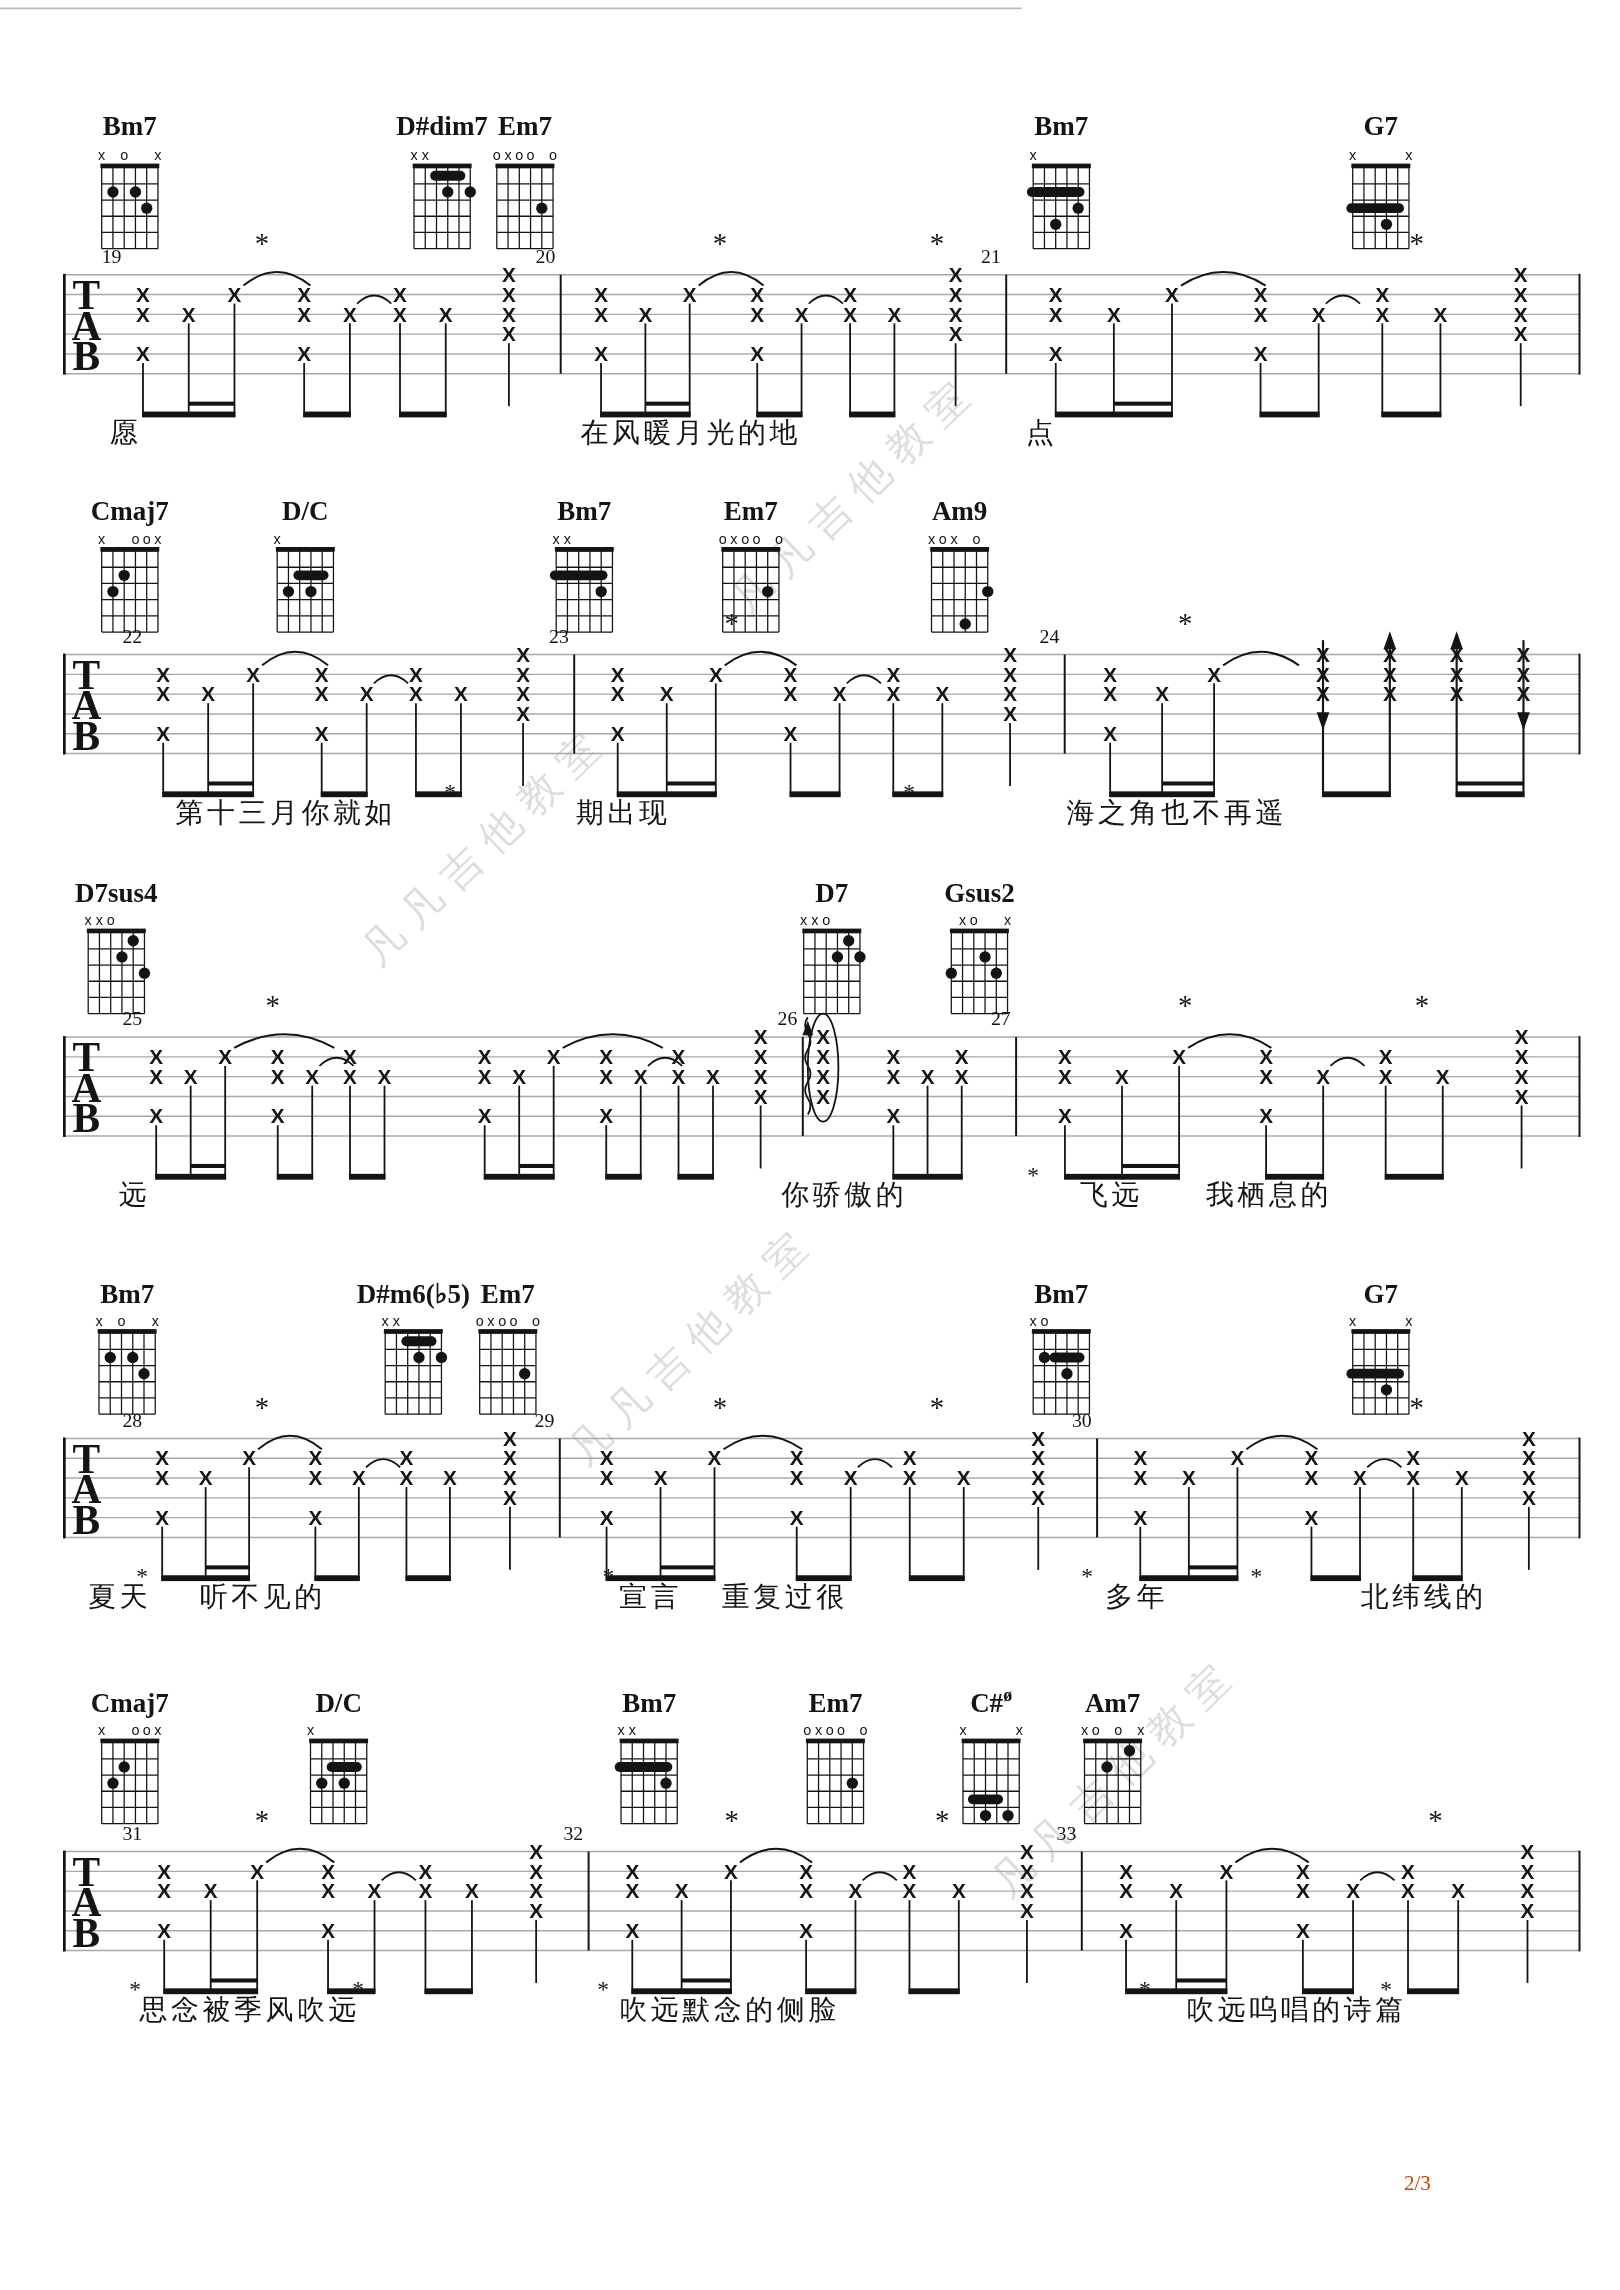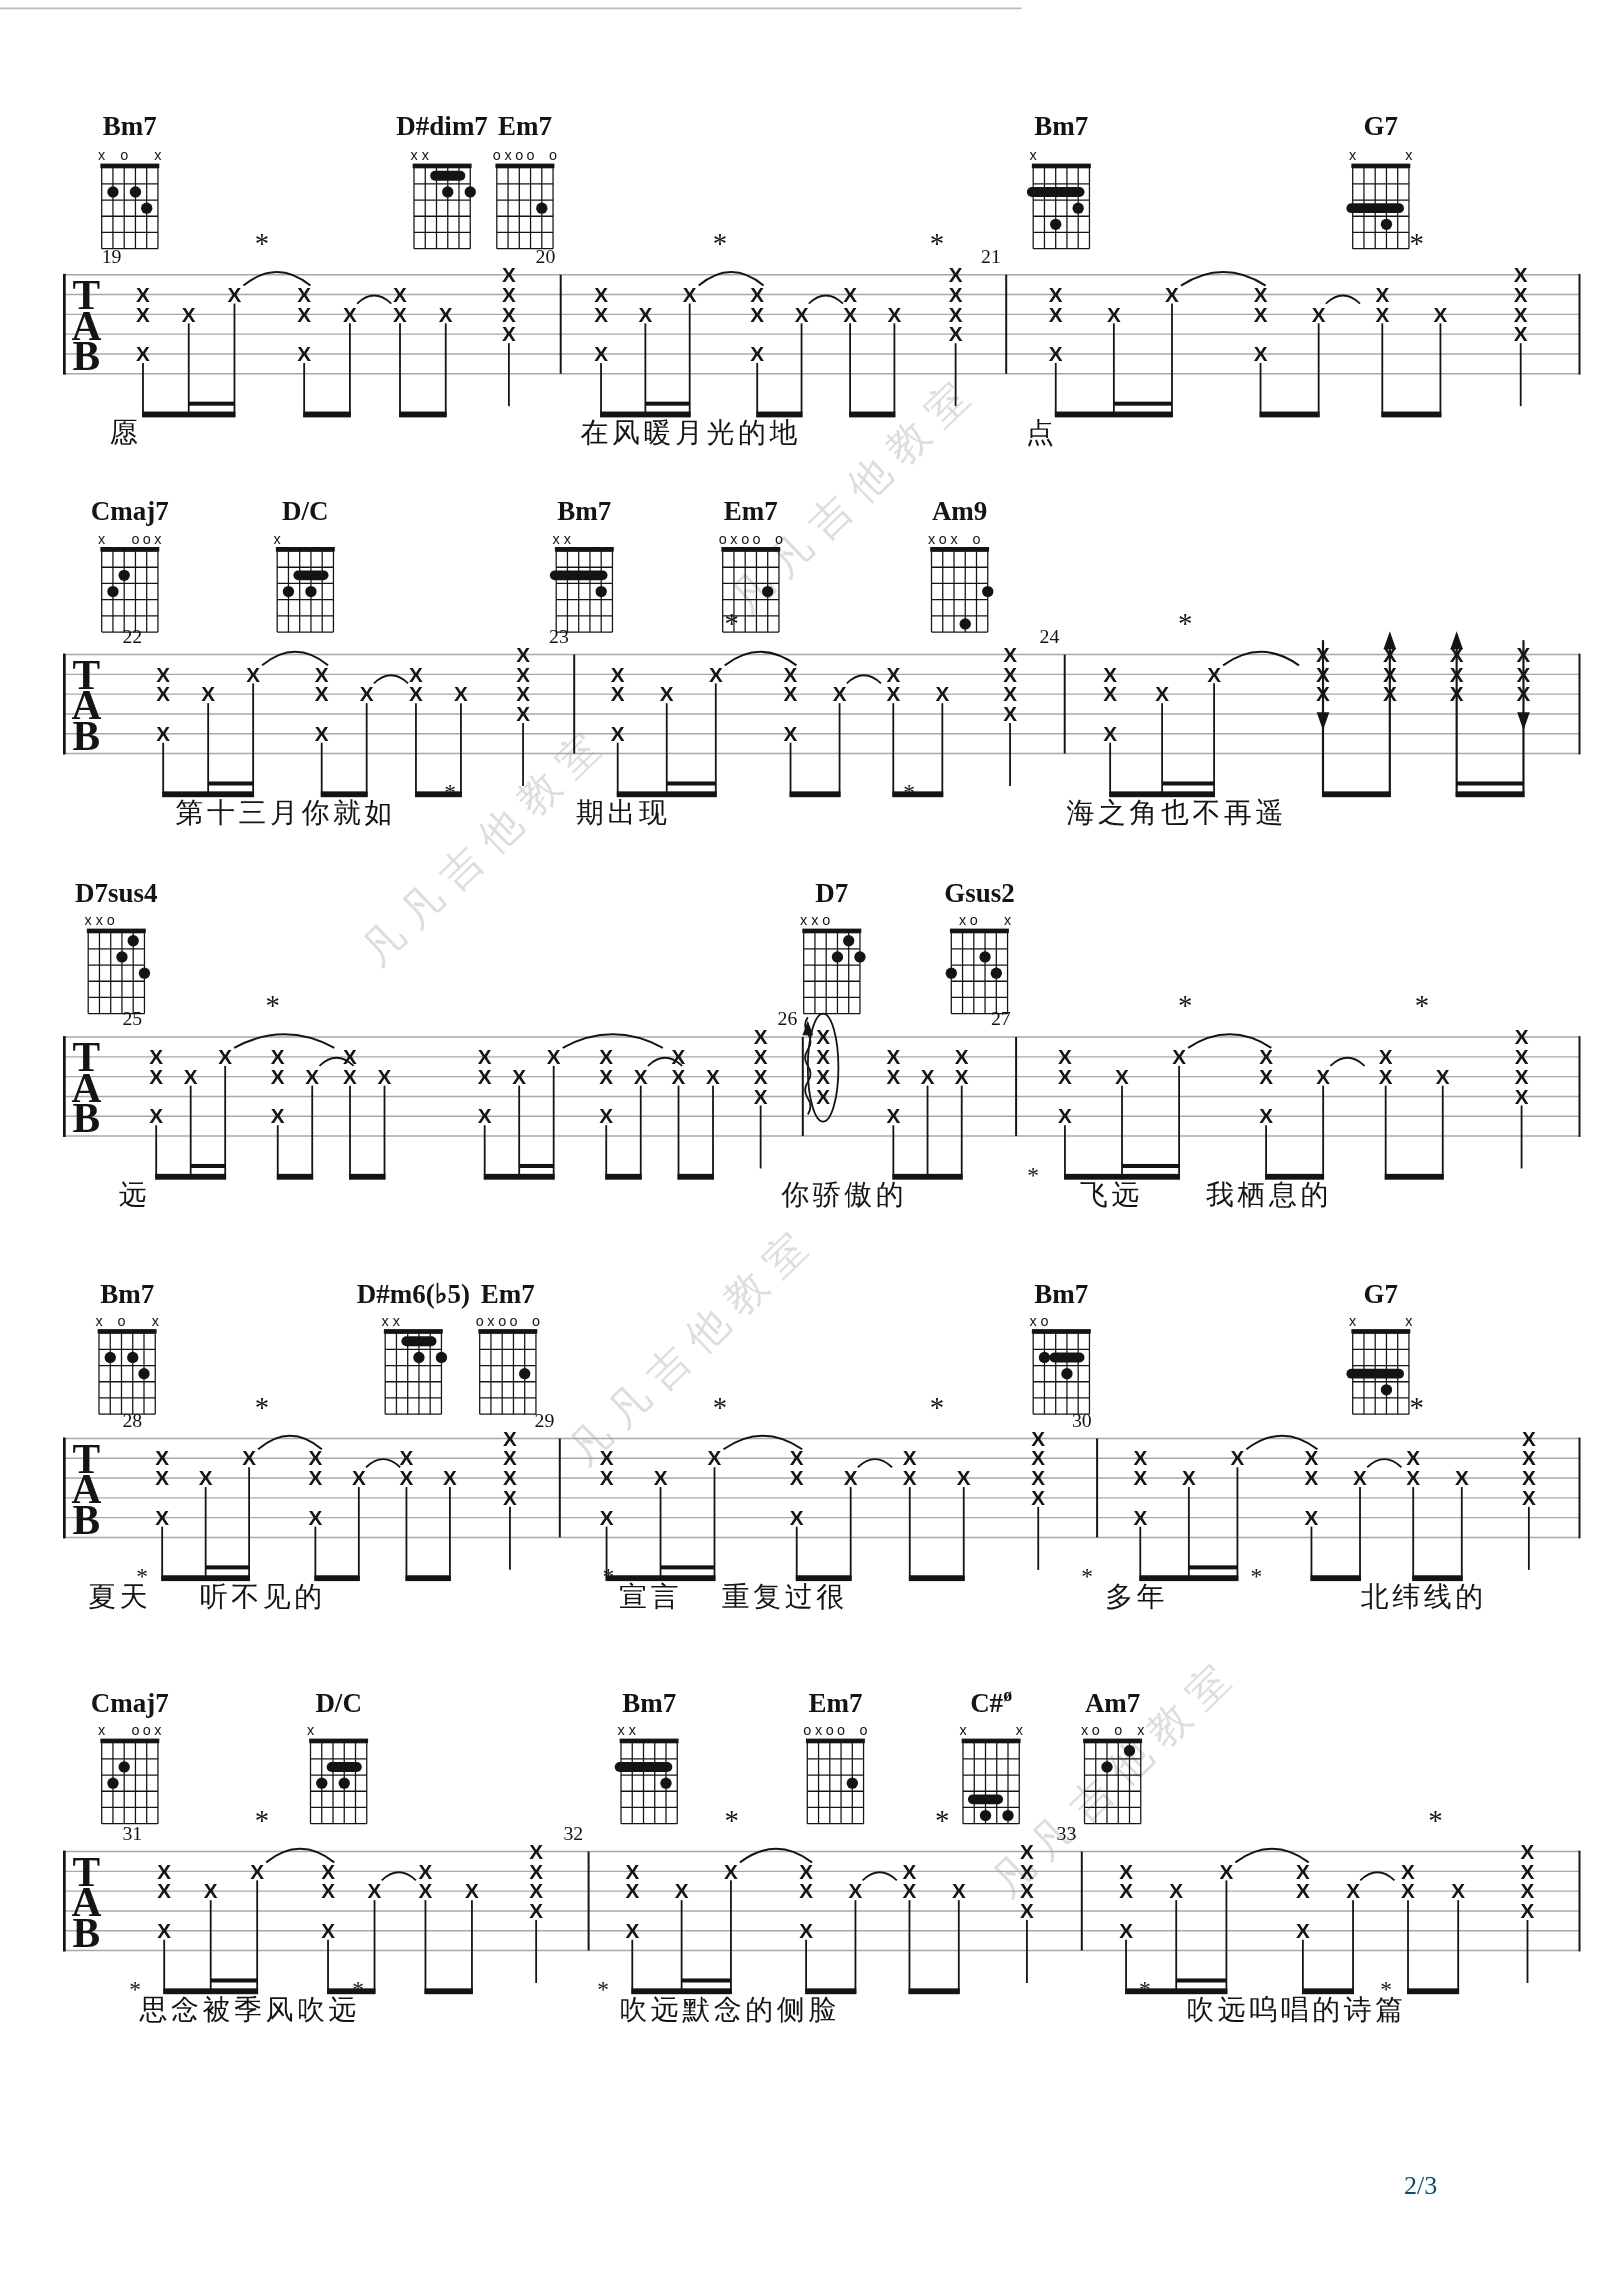--- a/index.html
+++ b/index.html
@@ -1,19 +1,19 @@
 <!DOCTYPE html>
 <html style="font-size:14.4px"><head>
 <meta charset="utf-8">
 <style>
   html,body{margin:0;padding:0;background:#e8e8e8;}
   .page{position:relative;width:1620px;height:2291px;background:#ffffff;margin:0 auto;
         font-family:"Liberation Serif",serif;overflow:hidden;}
   svg{position:absolute;left:0;top:0;}
-  .pagenum{position:absolute;left:1404px;top:2171px;font-size:26px;color:#0c4a6e;
+  .pagenum{position:absolute;left:1404px;top:2171px;font-size:21px;color:#c2410c;
            font-family:"Liberation Serif",serif;}
 </style>
 </head>
 <body>
 
 <div class="page">
   <svg id="sheet" width="1620" height="2291" viewBox="0 0 1800 2545">
       <line x1="0" y1="9" x2="1135" y2="9" stroke="#b9b9b9" stroke-width="2"></line>
       <text x="960" y="560" text-anchor="middle" font-size="46" font-family="&quot;DejaVu Sans&quot;,sans-serif" font-weight="normal" fill="#000" letter-spacing="14" opacity="0.13" transform="rotate(-44 960 560)">凡凡吉他教室</text>
       <text x="550" y="950" text-anchor="middle" font-size="46" font-family="&quot;DejaVu Sans&quot;,sans-serif" font-weight="normal" fill="#000" letter-spacing="14" opacity="0.13" transform="rotate(-44 550 950)">凡凡吉他教室</text>

